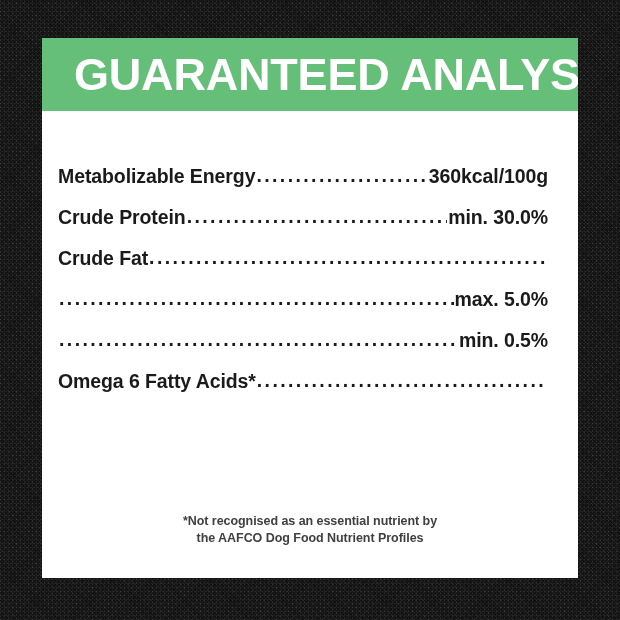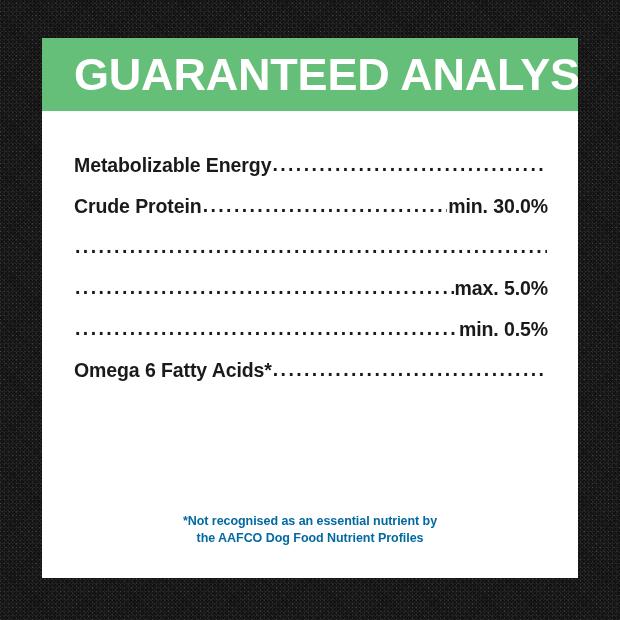--- a/index.html
+++ b/index.html
@@ -65,22 +65,22 @@
   #title-text {
     color: #ffffff;
     font-size: 45px;
     font-weight: 700;
     letter-spacing: -0.2px;
     line-height: 1;
     white-space: nowrap;
   }
 
   #rows {
-    padding: 0 30px 0 32px;
-    margin-top: 43px;
+    padding: 0 30px 0 16px;
+    margin-top: 54px;
   }
 
   .row {
     display: flex;
     align-items: baseline;
     height: 41px;
     color: #1a1a1a;
     font-size: 19.5px;
     font-weight: 700;
     letter-spacing: -0.1px;
@@ -103,21 +103,21 @@
   }
 
   .row-value { flex: 0 0 auto; }
 
   #footnote {
     position: absolute;
     left: 0;
     right: 0;
     bottom: 30px;
     text-align: center;
-    color: #0369a1;
+    color: #404040;
     font-size: 12.5px;
     font-weight: 700;
     line-height: 1.42;
     letter-spacing: -0.05px;
   }
   #footnote div { white-space: nowrap; }
 </style>
 </head>
 <body>
 
@@ -127,29 +127,31 @@
 
     <div id="title-band">
       <div id="title-text">GUARANTEED ANALYSIS</div>
     </div>
 
     <div id="rows">
 
       <div class="row">
         <span class="row-label">Metabolizable Energy</span>
         <span class="row-leader">..............................................................................................</span>
+        <span class="row-value">360kcal/100g</span>
       </div>
 
       <div class="row">
         <span class="row-label">Crude Protein</span>
         <span class="row-leader">..............................................................................................</span>
         <span class="row-value">min. 30.0%</span>
       </div>
 
       <div class="row">
+        <span class="row-label">Crude Fat</span>
         <span class="row-leader">..............................................................................................</span>
       </div>
 
       <div class="row">
         <span class="row-leader">..............................................................................................</span>
         <span class="row-value">max. 5.0%</span>
       </div>
 
       <div class="row">
         <span class="row-leader">..............................................................................................</span>

